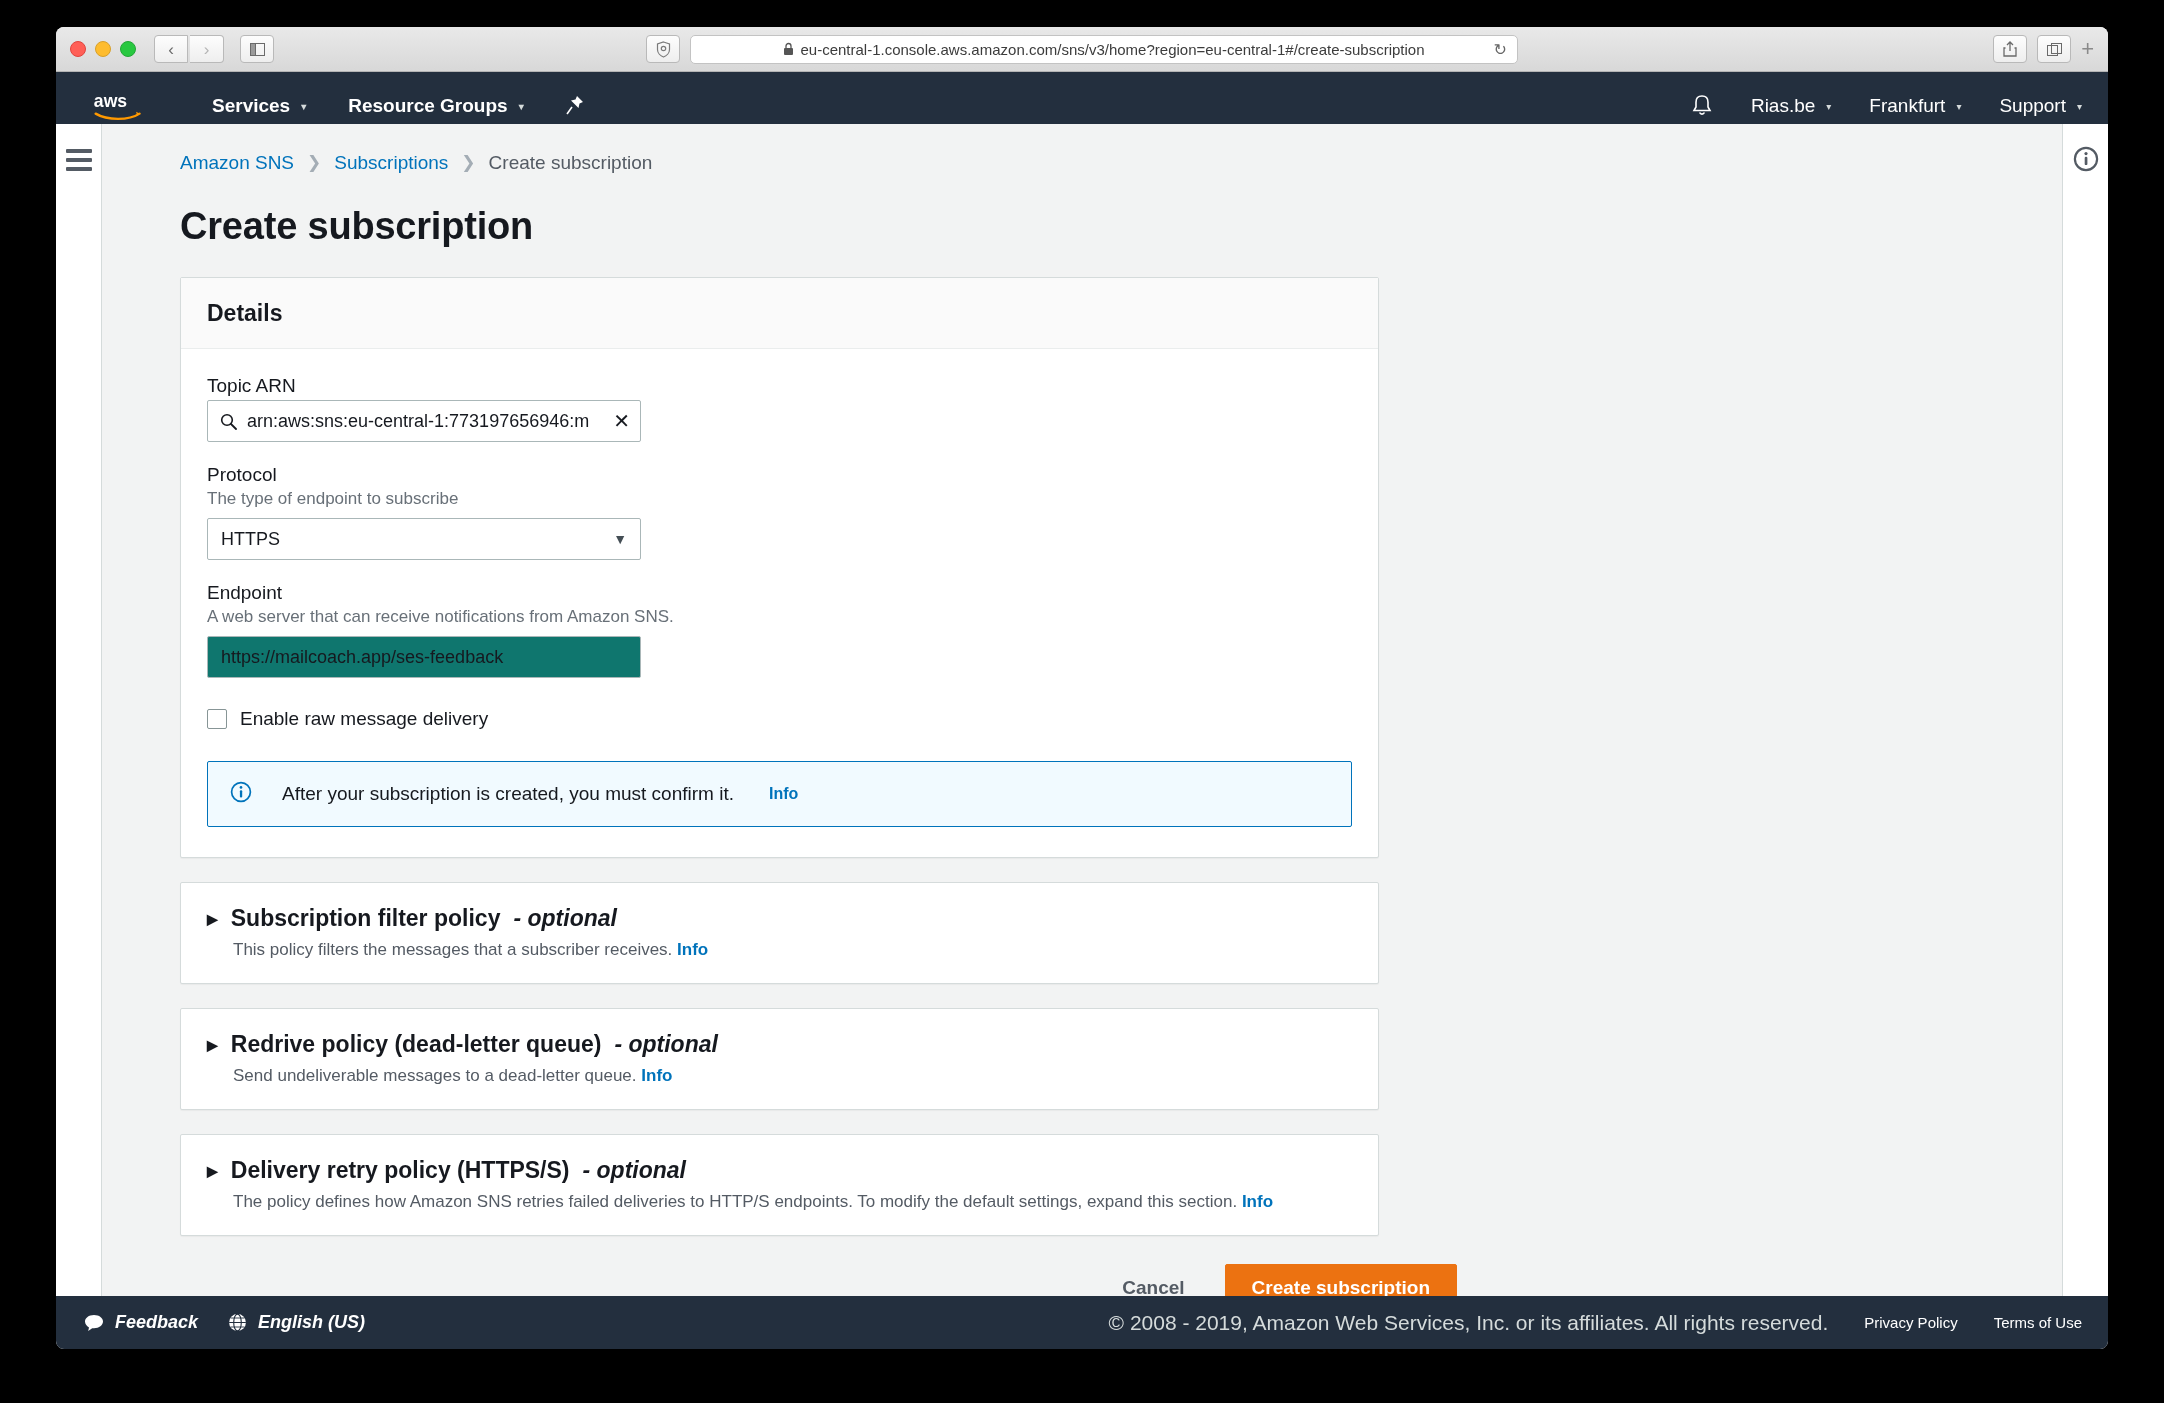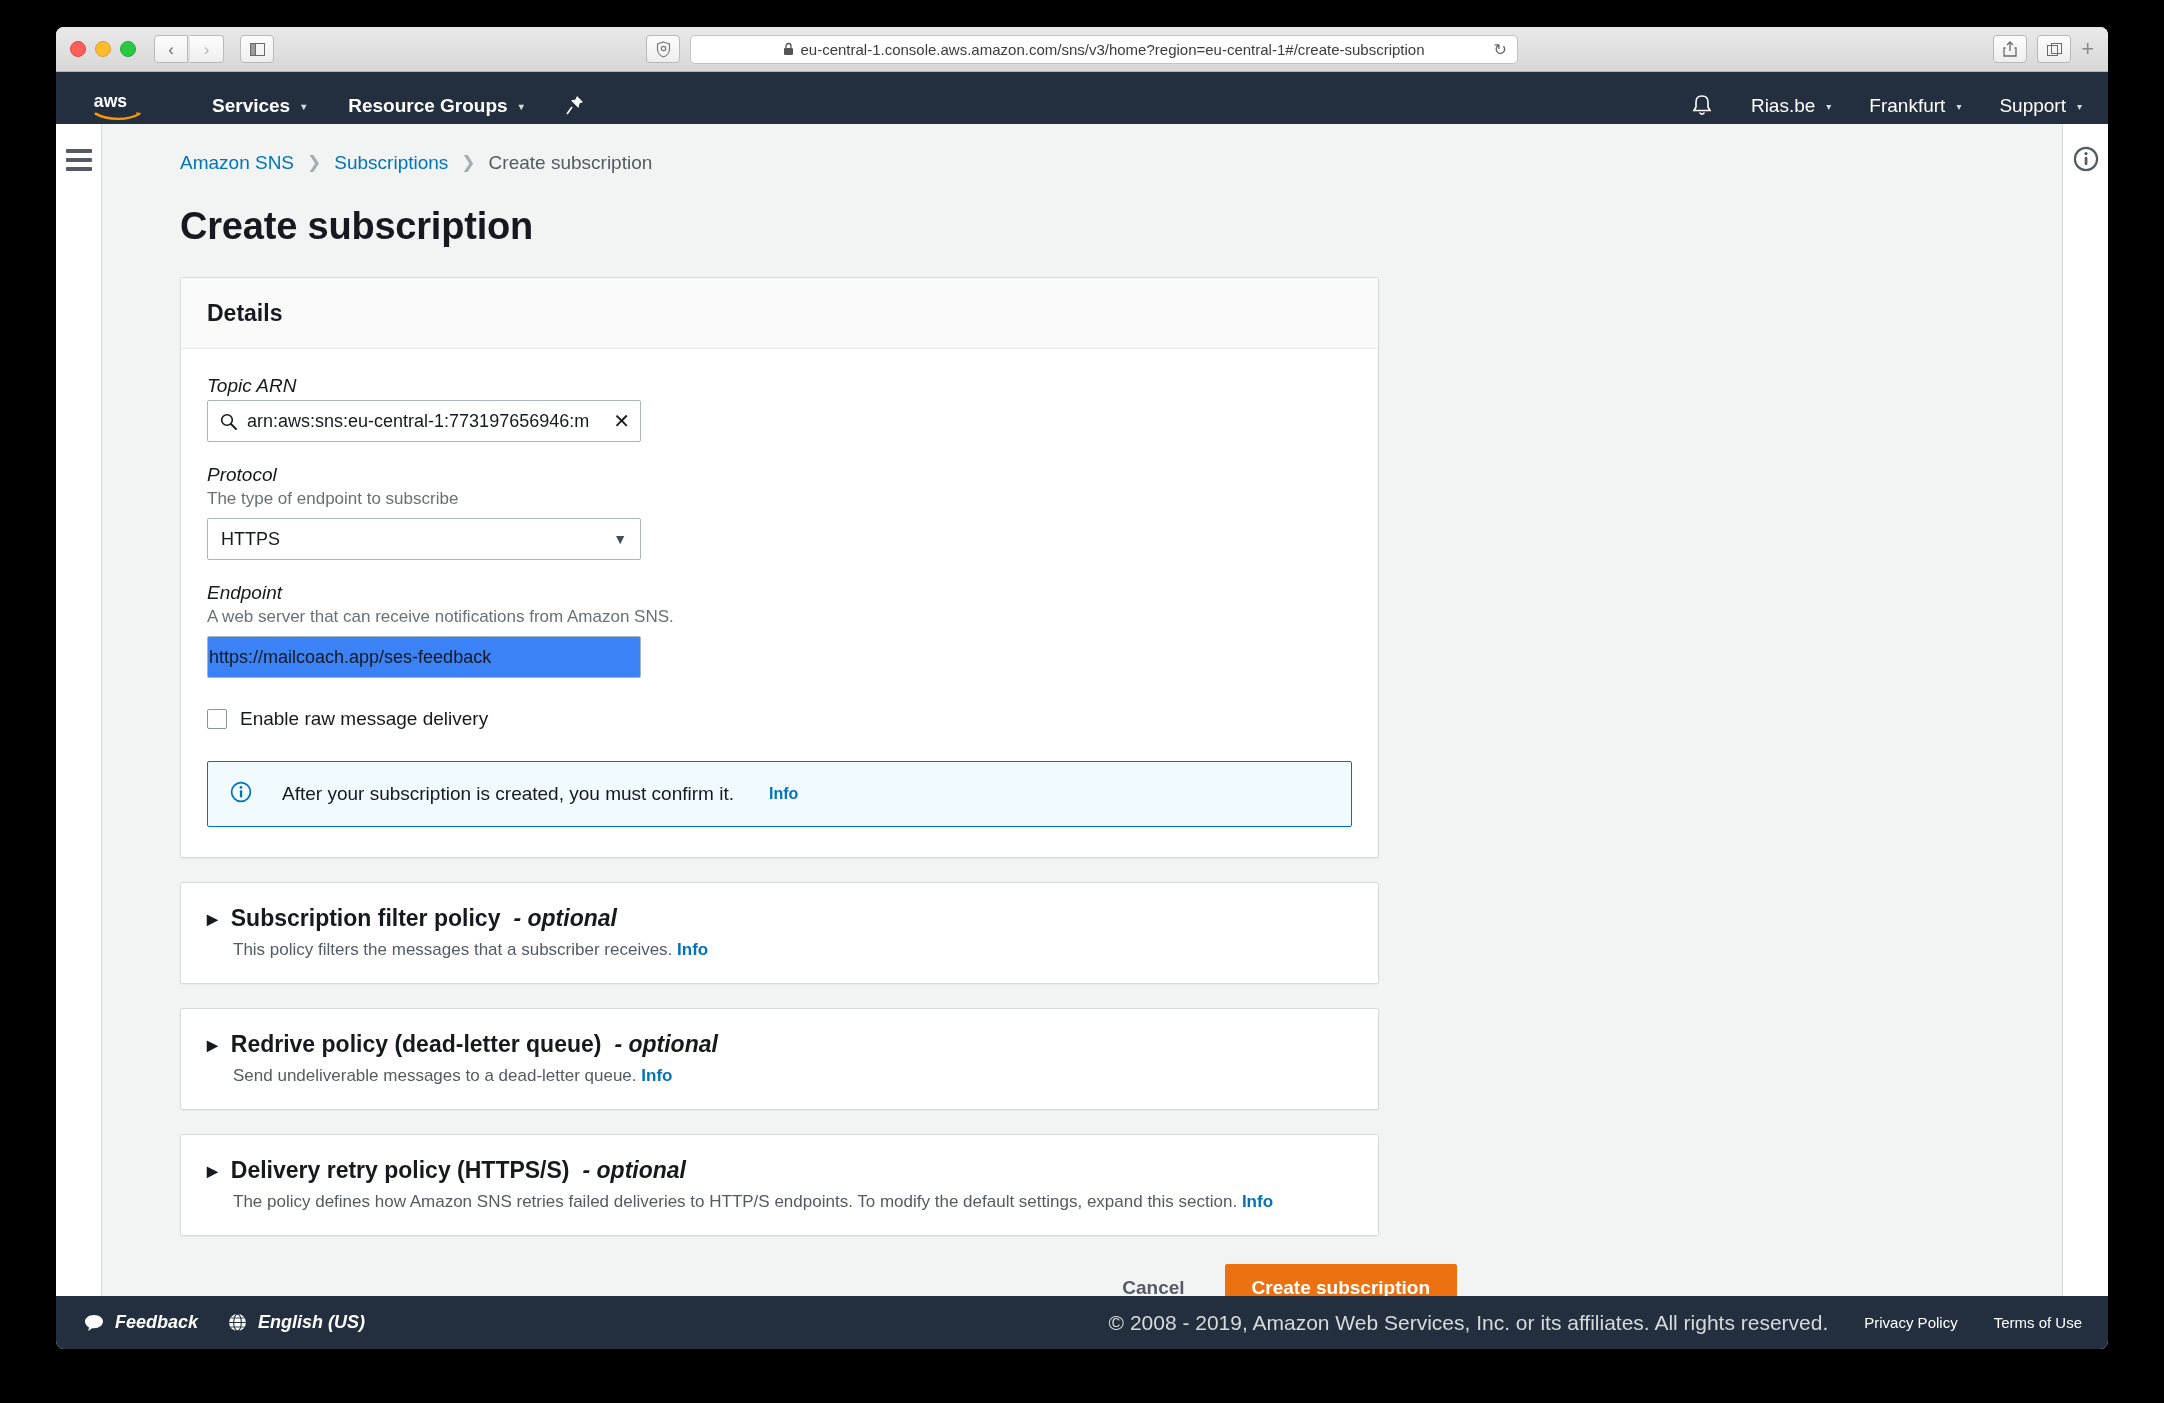--- a/index.html
+++ b/index.html
@@ -179,21 +179,21 @@
     padding: 22px 26px 21px 26px;
     border-bottom: 1px solid #eaeded;
     background: #fafafa;
   }
   .card-header h2 { font-size: 23px; font-weight: bold; color: #16191f; }
 
   .card-body { padding: 26px 26px 30px 26px; }
 
   .field { margin-bottom: 22px; }
   .field:last-of-type { margin-bottom: 0; }
-  .field-label { font-size: 19px; color: #16191f; font-weight: normal; display: block; margin-bottom: 3px; font-style: italic; }
+  .field-label { font-size: 19px; color: #16191f; font-weight: normal; display: block; margin-bottom: 3px; }
   .field-desc { font-size: 17px; color: #687078; display: block; margin-bottom: 9px; }
 
   .input-row { position: relative; width: 434px; }
 
   .arn-input {
     width: 434px; height: 42px;
     border: 1px solid #aab7b8;
     border-radius: 2px;
     background: #ffffff;
     display: flex; align-items: center;
@@ -220,23 +220,23 @@
     font-size: 18px;
     color: #16191f;
     cursor: pointer;
   }
   .select-caret { font-size: 14px; color: #444e55; }
 
   .text-input {
     width: 434px; height: 42px;
     border: 1px solid #aab7b8;
     border-radius: 2px;
-    background: #3b82f6;
+    background: #0f766e;
     display: flex; align-items: center;
-    padding: 0 1px;
+    padding: 0 13px;
     font-size: 18px;
     color: #16191f;
   }
 
   .checkbox-row {
     display: flex; align-items: center; gap: 13px;
     margin-top: 30px;
   }
   .checkbox-box {
     width: 20px; height: 20px;

